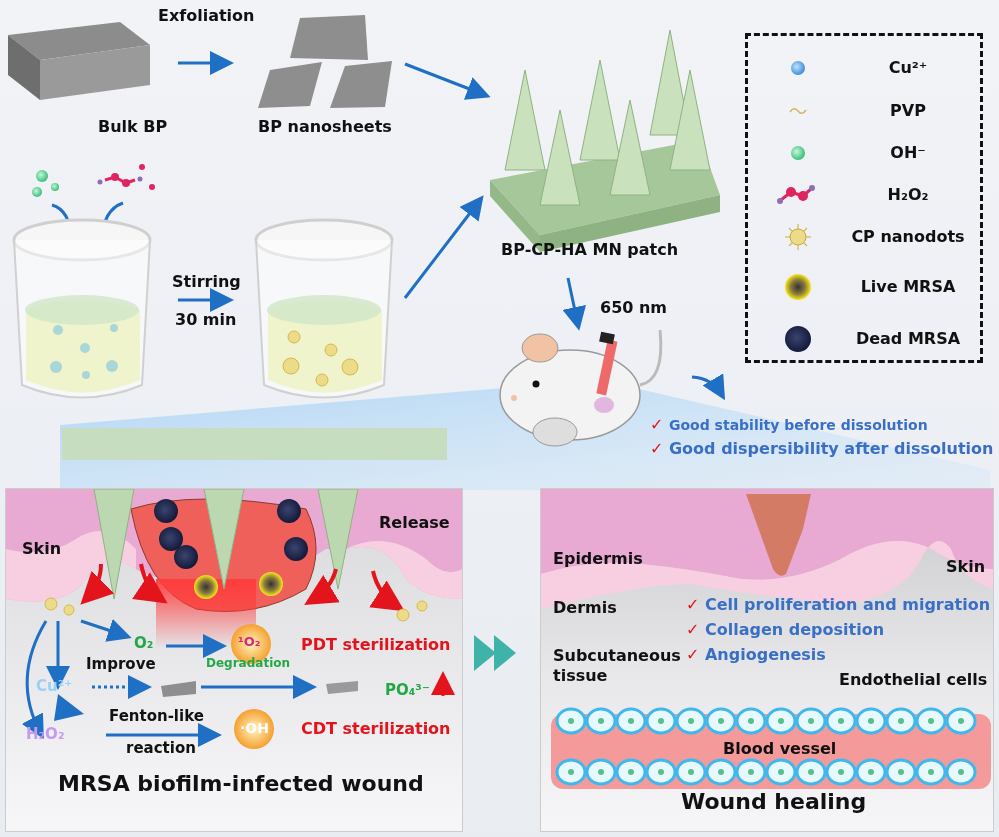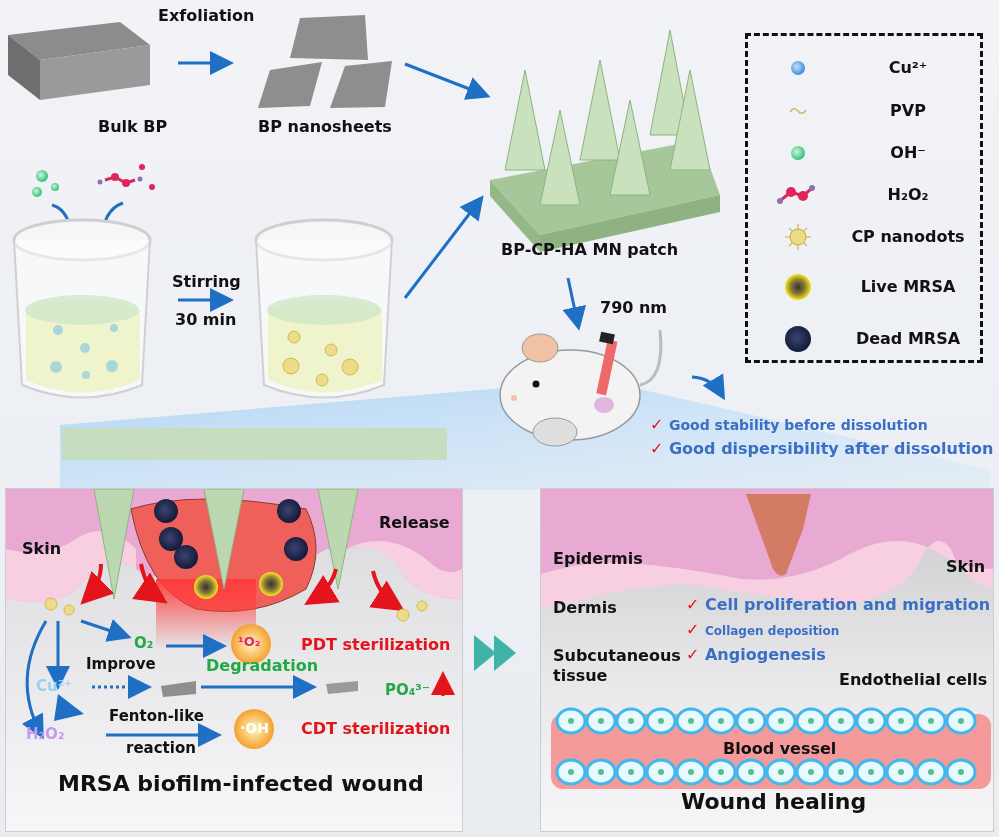--- a/index.html
+++ b/index.html
@@ -205,21 +205,21 @@
     <polygon points="320,195 352,192 352,202 322,205" fill="#9a9a9a"></polygon>
     <path d="M437,207 V188" stroke="#e3141b" stroke-width="3" marker-end="url(#ar)"></path>
   </svg>
   <div class="abs lbl" style="left:16px;top:50px;">Skin</div>
   <div class="abs lbl" style="left:373px;top:24px;">Release</div>
   <div class="abs green-txt" style="left:128px;top:145px;font-size:15px;">O₂</div>
   <div class="abs" style="left:232px;top:145px;font-size:13px;font-weight:bold;color:#e0247a;">¹O₂</div>
   <div class="abs red-txt" style="left:295px;top:146px;font-size:16px;">PDT sterilization</div>
   <div class="abs lbl" style="left:30px;top:188px;color:#9bd0f5;font-size:15px;">Cu²⁺</div>
   <div class="abs lbl" style="left:80px;top:166px;font-size:15px;">Improve</div>
-  <div class="abs green-txt" style="left:200px;top:167px;font-size:16px;">Degradation</div>
+  <div class="abs green-txt" style="left:200px;top:167px;font-size:12px;">Degradation</div>
   <div class="abs green-txt" style="left:379px;top:192px;font-size:15px;">PO₄³⁻</div>
   <div class="abs lbl" style="left:20px;top:236px;color:#c49af0;font-size:15px;">H₂O₂</div>
   <div class="abs lbl" style="left:103px;top:218px;font-size:15px;">Fenton-like</div>
   <div class="abs lbl" style="left:120px;top:250px;font-size:15px;">reaction</div>
   <div class="abs" style="left:234px;top:231px;font-size:14px;font-weight:bold;color:#fff;">·OH</div>
   <div class="abs red-txt" style="left:295px;top:230px;font-size:16px;">CDT sterilization</div>
   <div class="abs title-big" style="left:52px;top:282px;">MRSA biofilm-infected wound</div>
 </div>
 
 <svg class="abs" style="left:466px;top:633px;" width="60" height="40">
@@ -292,35 +292,35 @@
         <circle cx="420" cy="283" r="3" fill="#55c08a"></circle>
       </g>
   </svg>
   <div class="abs lbl" style="left:12px;top:60px;">Epidermis</div>
   <div class="abs lbl" style="left:405px;top:68px;">Skin</div>
   <div class="abs lbl" style="left:12px;top:109px;">Dermis</div>
   <div class="abs lbl" style="left:12px;top:157px;">Subcutaneous</div>
   <div class="abs lbl" style="left:12px;top:177px;">tissue</div>
   <div class="abs" style="left:145px;top:106px;">
     <div style="height:25px;"><span class="red-txt">✓ </span><span class="blue-txt" style="font-size:16px;">Cell proliferation and migration</span></div>
-    <div style="height:25px;"><span class="red-txt">✓ </span><span class="blue-txt" style="font-size:12px;">Collagen deposition</span></div>
+    <div style="height:25px;"><span class="red-txt">✓ </span><span class="blue-txt" style="font-size:16px;">Collagen deposition</span></div>
     <div style="height:25px;"><span class="red-txt">✓ </span><span class="blue-txt" style="font-size:16px;">Angiogenesis</span></div>
   </div>
   <div class="abs lbl" style="left:298px;top:181px;">Endothelial cells</div>
   <div class="abs lbl" style="left:182px;top:250px;">Blood vessel</div>
   <div class="abs title-big" style="left:140px;top:300px;">Wound healing</div>
 </div>
 
 <div class="abs lbl" style="left:158px;top:6px;">Exfoliation</div>
 <div class="abs lbl" style="left:50px;top:117px;margin-left:48px;">Bulk BP</div>
 <div class="abs lbl" style="left:258px;top:117px;">BP nanosheets</div>
 <div class="abs lbl" style="left:172px;top:272px;">Stirring</div>
 <div class="abs lbl" style="left:175px;top:310px;">30 min</div>
 <div class="abs lbl" style="left:501px;top:240px;">BP-CP-HA MN patch</div>
-<div class="abs lbl" style="left:600px;top:298px;">790 nm</div>
+<div class="abs lbl" style="left:600px;top:298px;">650 nm</div>
 
 <div class="abs" style="left:650px;top:415px;">
   <div style="height:24px;"><span class="red-txt">✓ </span><span class="blue-txt" style="font-size:14px;">Good stability before dissolution</span></div>
   <div style="height:24px;"><span class="red-txt">✓ </span><span class="blue-txt" style="font-size:16px;text-align:center;">Good dispersibility after dissolution</span></div>
 </div>
 
 <div class="legend">
   <div class="legend-row" style="top:17px;">
     <svg class="sym">
         <circle cx="25" cy="15" r="7" fill="url(#cu)"></circle>

